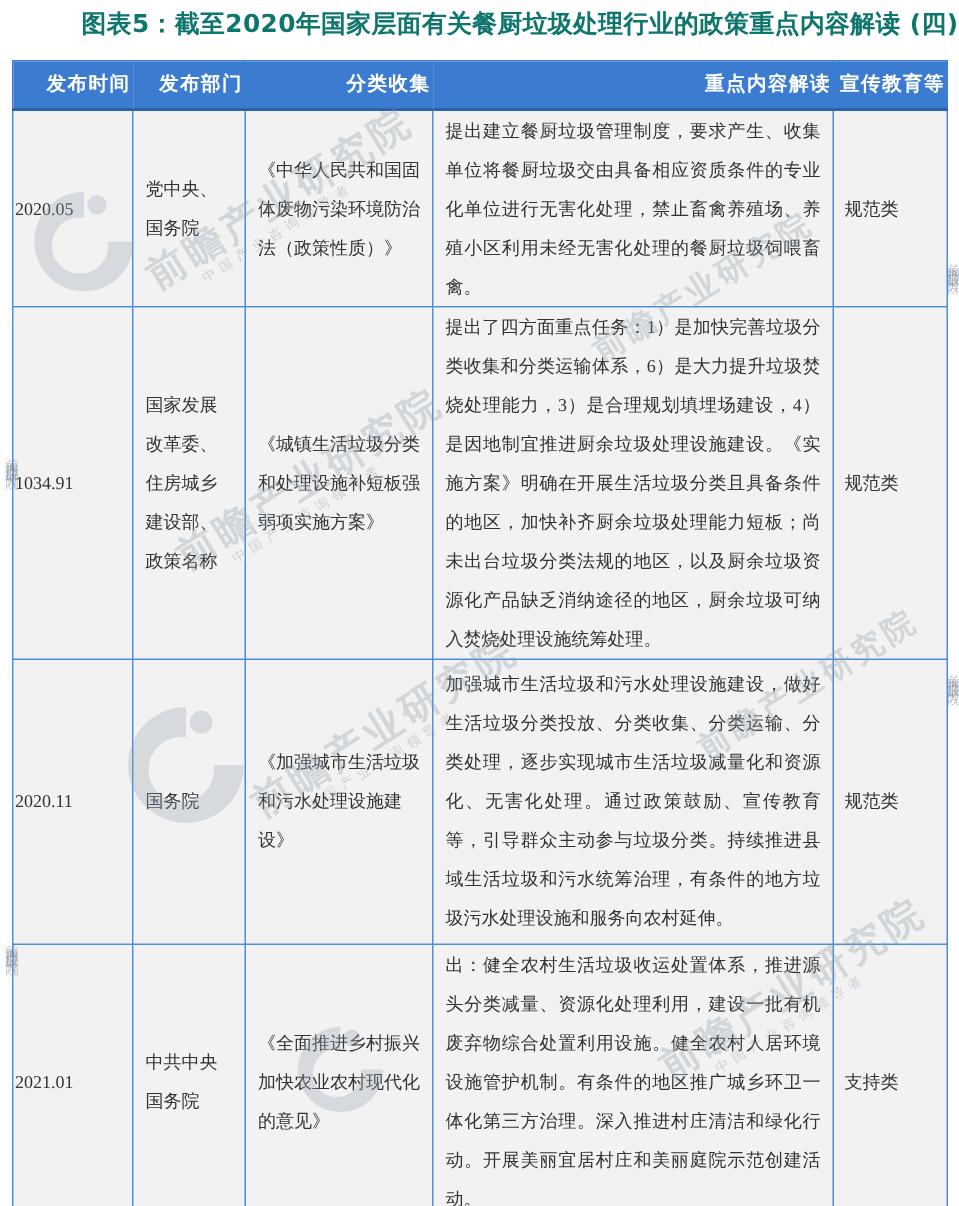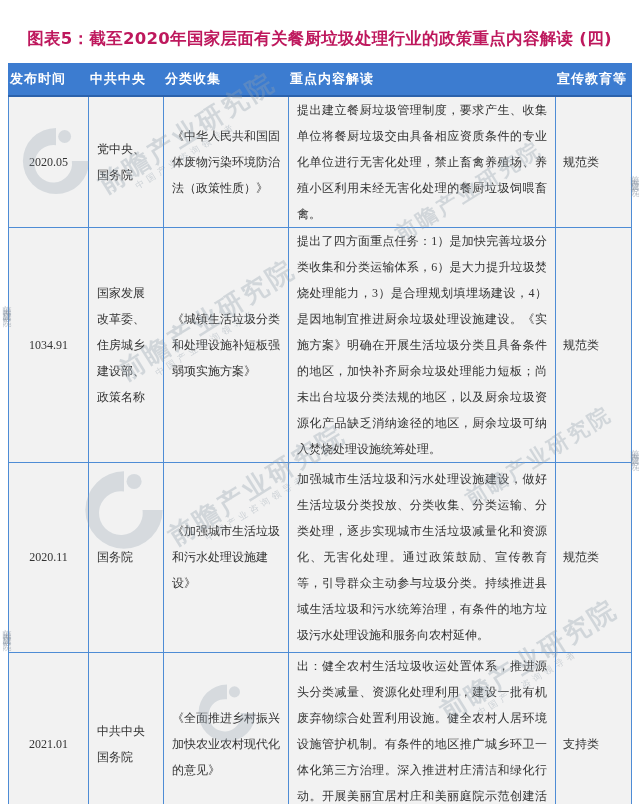--- a/index.html
+++ b/index.html
@@ -14,55 +14,55 @@
   html, body { margin: 0; padding: 0; }
   body {
     width: 639px; height: 804px;
     background: #ffffff;
     font-family: "DejaVu Sans", "Liberation Sans", sans-serif;
     position: relative;
     overflow: hidden;
     color: var(--text);
   }
   .page-title {
-    text-align: center;
+    text-align: right;
     font-size: 16.5px;
     font-weight: bold;
-    color: #be185d;
-    padding-top: 28px;
+    color: #0f766e;
+    padding-top: 5px;
     letter-spacing: 0.3px;
   }
   table.policy-table {
     border-collapse: collapse;
     table-layout: fixed;
     width: 623px;
     margin: 13px 8px 0 8px;
   }
   table.policy-table th {
     background: var(--header-bg);
     color: #ffffff;
     font-size: 13px;
     font-weight: bold;
     height: 32px;
-    text-align: left;
+    text-align: right;
     border: 1px solid var(--header-bg);
     border-bottom: 2px solid var(--header-border-bottom);
     letter-spacing: 1px;
   }
   table.policy-table td {
     background: var(--cell-bg);
     border: 1px solid var(--border);
     font-size: 12px;
     color: var(--text);
     vertical-align: middle;
     line-height: 26px;
     overflow: hidden;
     font-family: Liberation Serif, serif;
   }
-  td.cell-date   { text-align: center; font-size: 12.5px; font-family: "DejaVu Serif", serif; }
+  td.cell-date   { font-size: 12.5px; font-family: "DejaVu Serif", serif; }
   td.cell-dept   { padding: 0 8px; }
   td.cell-policy { padding: 0 8px; line-height: 28px; }
   td.cell-content{ padding: 0 8px; text-align: justify; }
   td.cell-nature { padding: 10px 7px; }
   
   .wm-layer { position: absolute; left: 0; top: 0; width: 639px; height: 804px; pointer-events: none; z-index: 5; }
   .wm-text {
     position: absolute;
     transform: rotate(-32deg);
     color: rgba(148, 160, 172, 0.34);
@@ -100,21 +100,21 @@
   <colgroup>
     <col style="width:80px">
       <col style="width:75px">
       <col style="width:125px">
       <col style="width:267px">
       <col style="width:76px">
   </colgroup>
   <thead>
     <tr>
       <th>发布时间</th>
-      <th>中共中央</th>
+      <th>发布部门</th>
       <th>分类收集</th>
       <th>重点内容解读</th>
       <th>宣传教育等</th>
     </tr>
   </thead>
   <tbody>
     <tr style="height:102px">
       <td class="cell-date">2020.05</td>
       <td class="cell-dept">党中央、国务院</td>
       <td class="cell-policy">《中华人民共和国固体废物污染环境防治法（政策性质）》</td>

